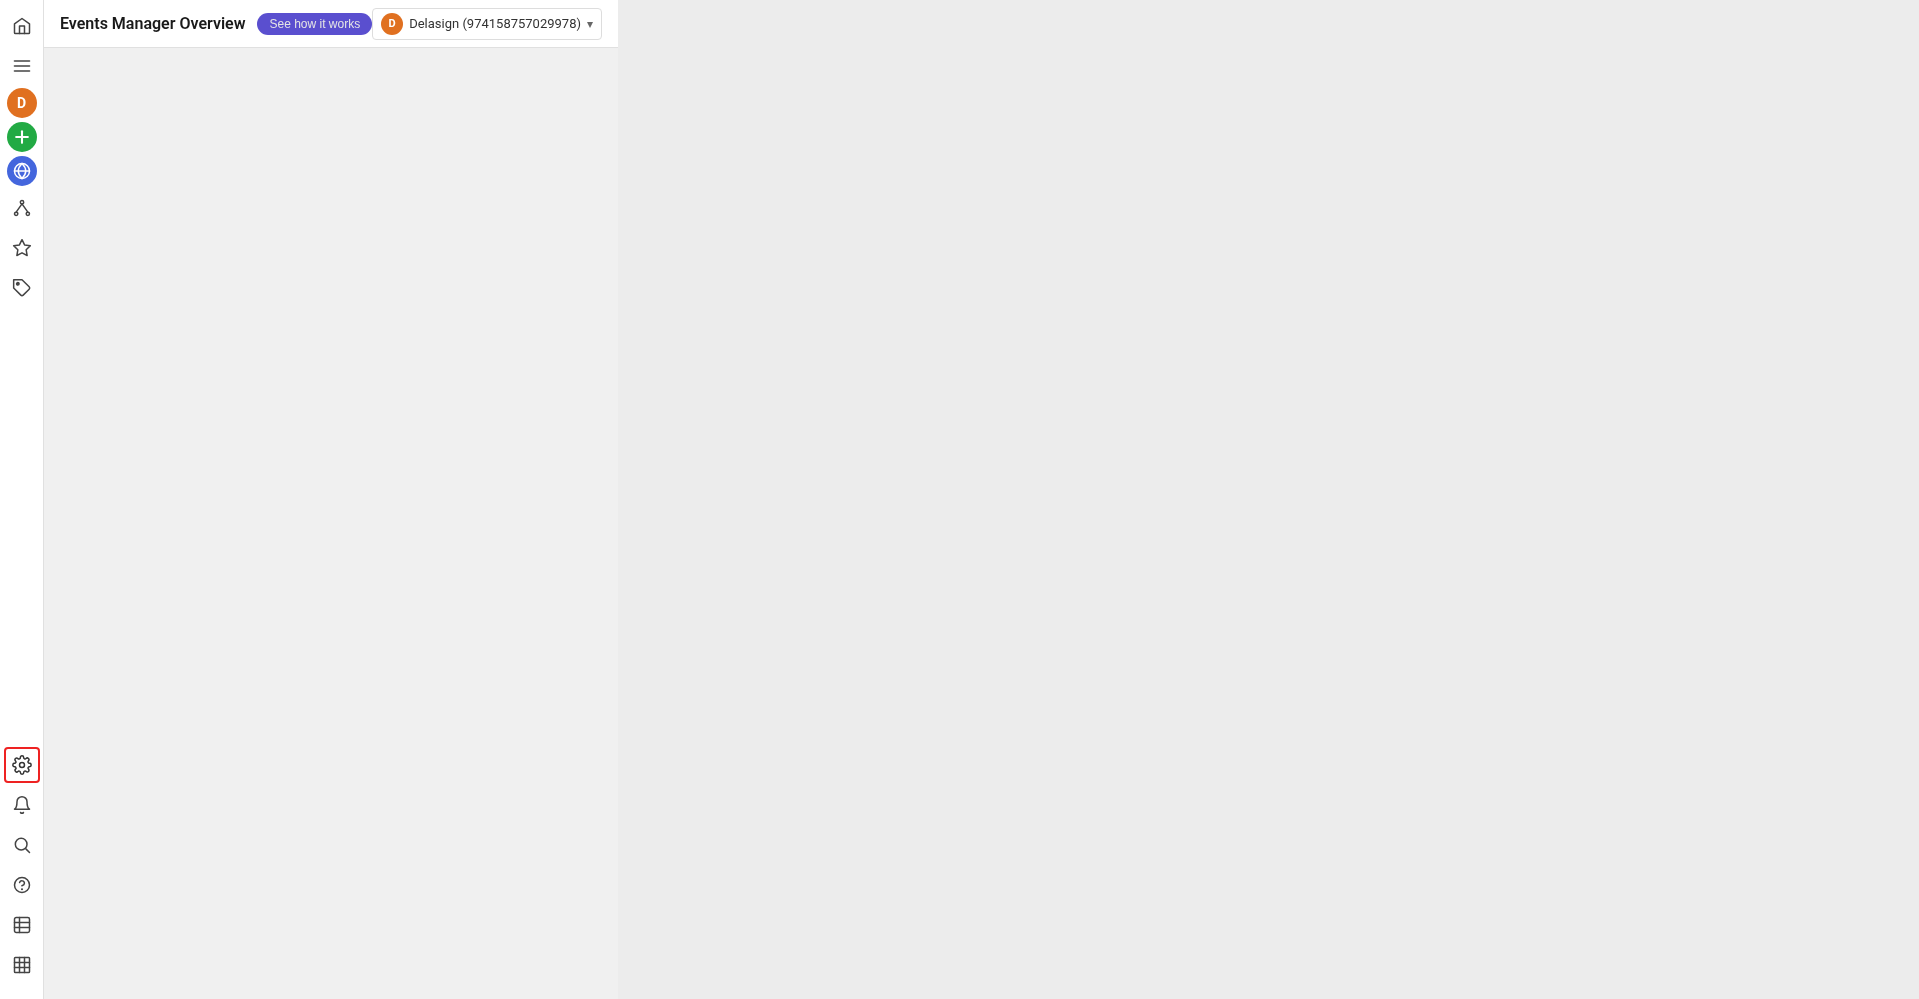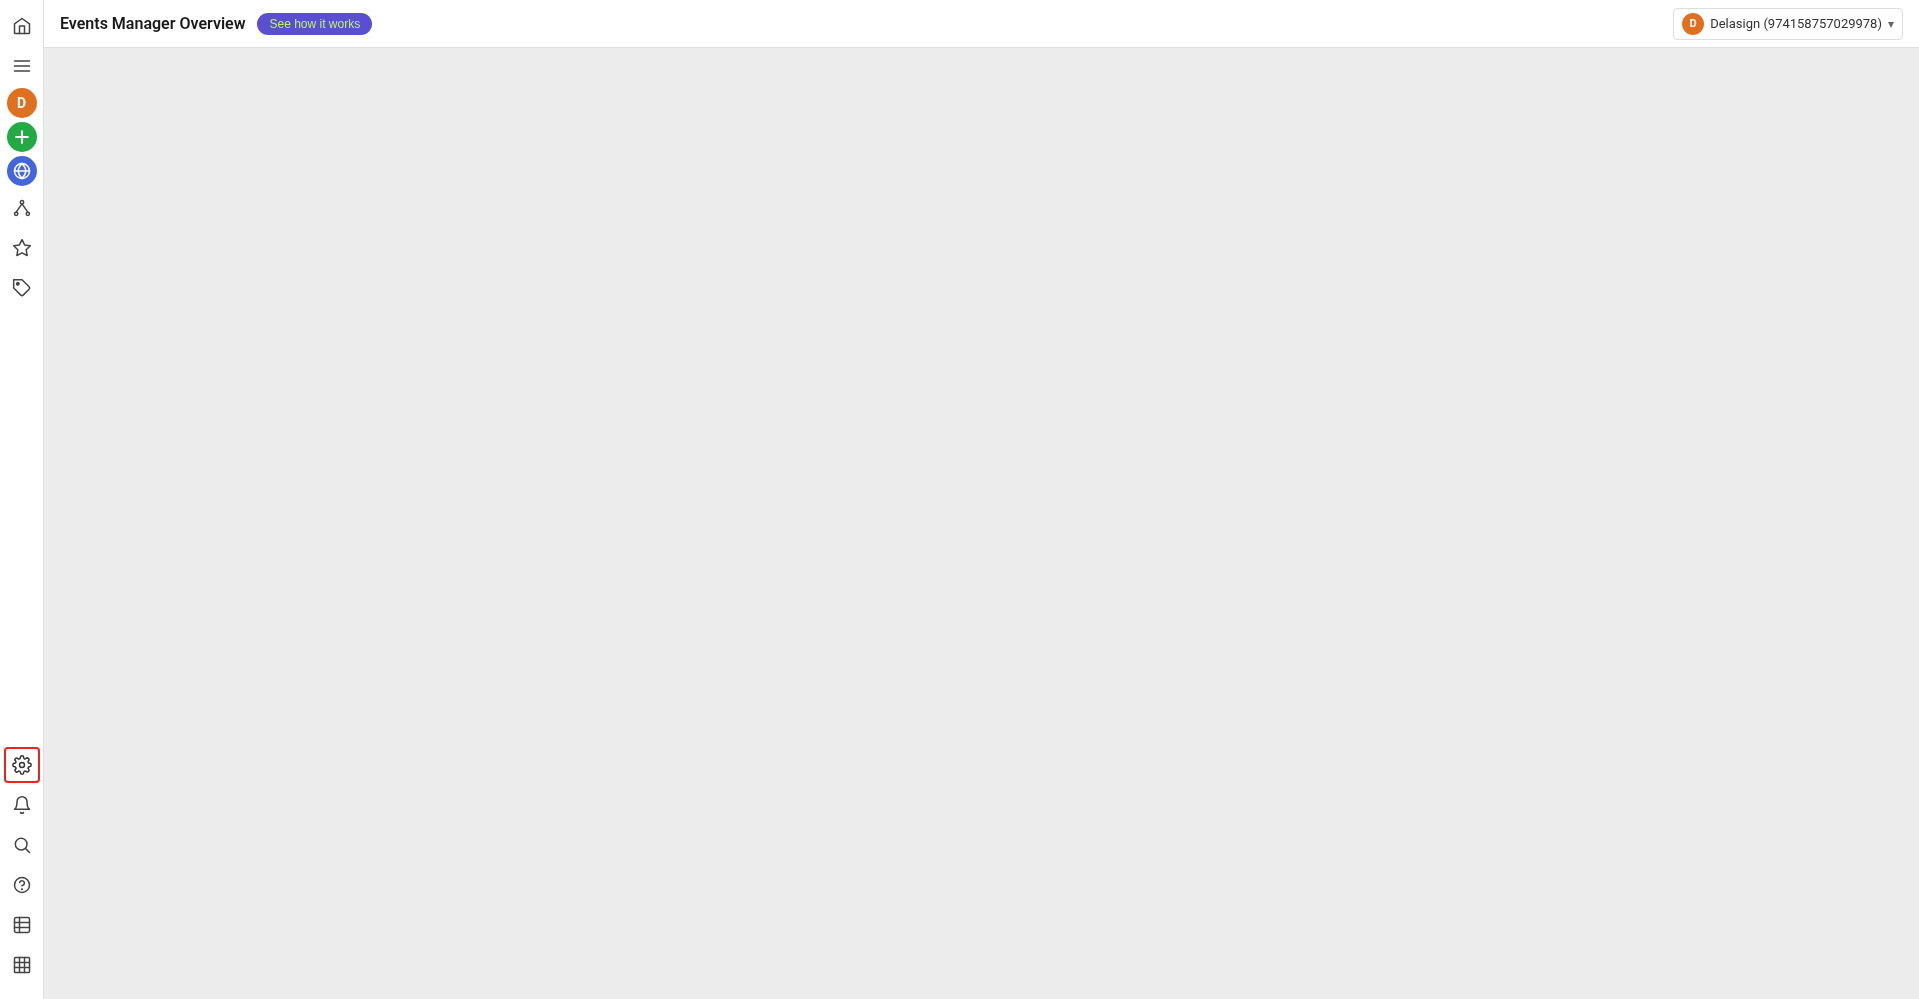--- a/index.html
+++ b/index.html
@@ -92,21 +92,20 @@
       background: #fff;
       border: 2px solid #ee2222;
       border-radius: 4px;
       color: #333;
     }
 
     
     .main {
       flex: 1;
       display: flex;
-      flex-direction: column;
       height: 100%;
     }
 
     
     .header {
       height: 48px;
       background: #ffffff;
       border-bottom: 1px solid #e0e0e0;
       display: flex;
       align-items: center;
@@ -121,21 +120,21 @@
     }
 
     .header-title {
       font-size: 16px;
       font-weight: 600;
       color: #1a1a1a;
     }
 
     .see-how-btn {
       background: #5a4fcf;
-      color: #bef264;
+      color: #e5e5e5;
       border: none;
       border-radius: 20px;
       padding: 4px 12px;
       font-size: 12px;
       cursor: pointer;
       font-weight: 500;
       text-align: right;
     }
 
     .header-right {

